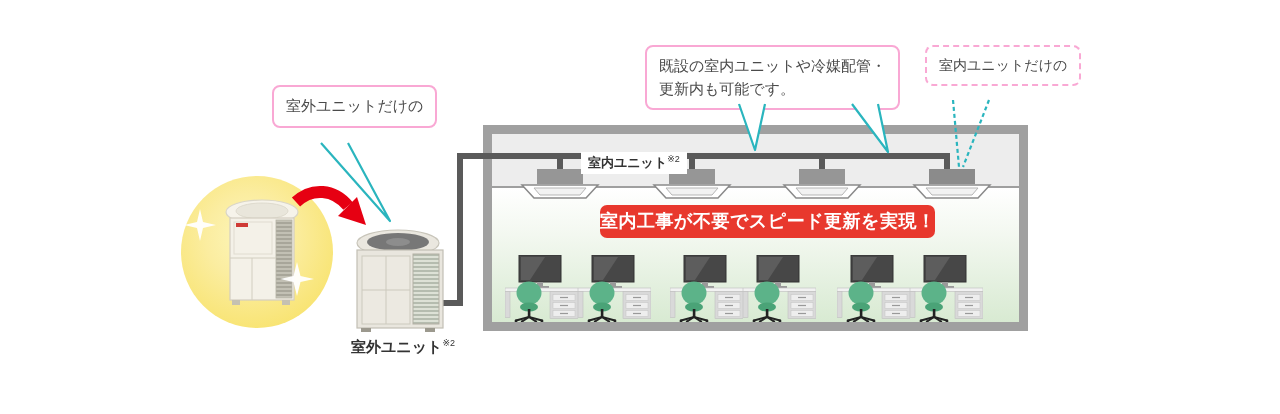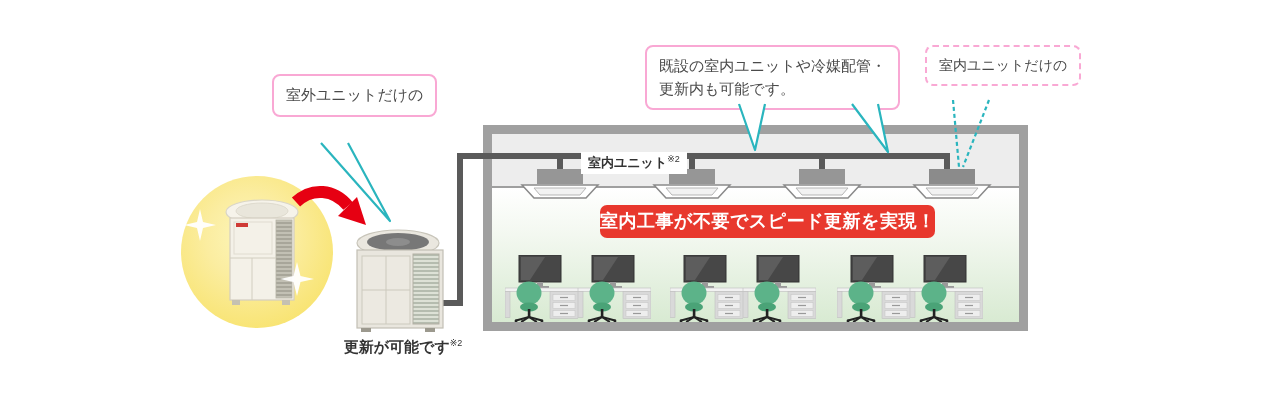--- a/index.html
+++ b/index.html
@@ -39,21 +39,21 @@
   .ws{position:absolute;top:255px;width:73px;height:67px;z-index:2;}
   
   .new-unit{position:absolute;left:353px;top:226px;z-index:4;}
   .outdoor-label{position:absolute;left:338px;top:338px;width:130px;text-align:center;
     font-size:15px;font-weight:bold;color:#333;z-index:5;white-space:nowrap;}
   .outdoor-label sup{font-size:9px;font-weight:normal;}
   
   .callout{position:absolute;background:#fff;border:2px solid #f9a8d4;border-radius:8px;
     padding:8px 12px;font-size:15px;line-height:1.5;color:#4a4a4a;z-index:5;white-space:nowrap;}
   .callout sup{font-size:9px;}
-  .callout-1{left:272px;top:74px;text-align:right;}
+  .callout-1{left:272px;top:85px;text-align:right;}
   .callout-2{left:645px;top:45px;}
   .callout-3{left:925px;top:45px;border-style:dashed;font-size:14px;}
   
   .overlay{position:absolute;left:0;top:0;width:1280px;height:414px;z-index:6;pointer-events:none;}
   .hidden-defs{position:absolute;width:0;height:0;overflow:hidden;}
 </style>
 </head>
 <body>
 
 <svg class="hidden-defs" aria-hidden="true">
@@ -183,21 +183,21 @@
     <rect x="4" y="24" width="86" height="78" fill="#e9e6de" stroke="#c2bfb4" stroke-width="1.2"></rect>
     <rect x="60" y="28" width="26" height="70" fill="url(#slats-new)" stroke="#b2afa3" stroke-width="1"></rect>
     <rect x="9" y="30" width="48" height="68" fill="#ece9e1" stroke="#ccc9bd" stroke-width="1"></rect>
     <line x1="33" y1="30" x2="33" y2="98" stroke="#ccc9bd" stroke-width="1"></line>
     <line x1="9" y1="64" x2="57" y2="64" stroke="#ccc9bd" stroke-width="1"></line>
     <rect x="8" y="102" width="10" height="4" fill="#9c998e"></rect>
     <rect x="72" y="102" width="10" height="4" fill="#9c998e"></rect>
   </svg>
 
   <div class="outdoor-label">
-    <span>更新が可能です</span><sup>※2</sup>
+    <span>室外ユニット</span><sup>※2</sup>
   </div>
 
   <div class="callout callout-1">
     <div>室外ユニットだけの</div>
   </div>
 
   <div class="callout callout-2">
     <div>既設の室内ユニットや冷媒配管・</div>
     <div>更新内も可能です。</div>
   </div>

